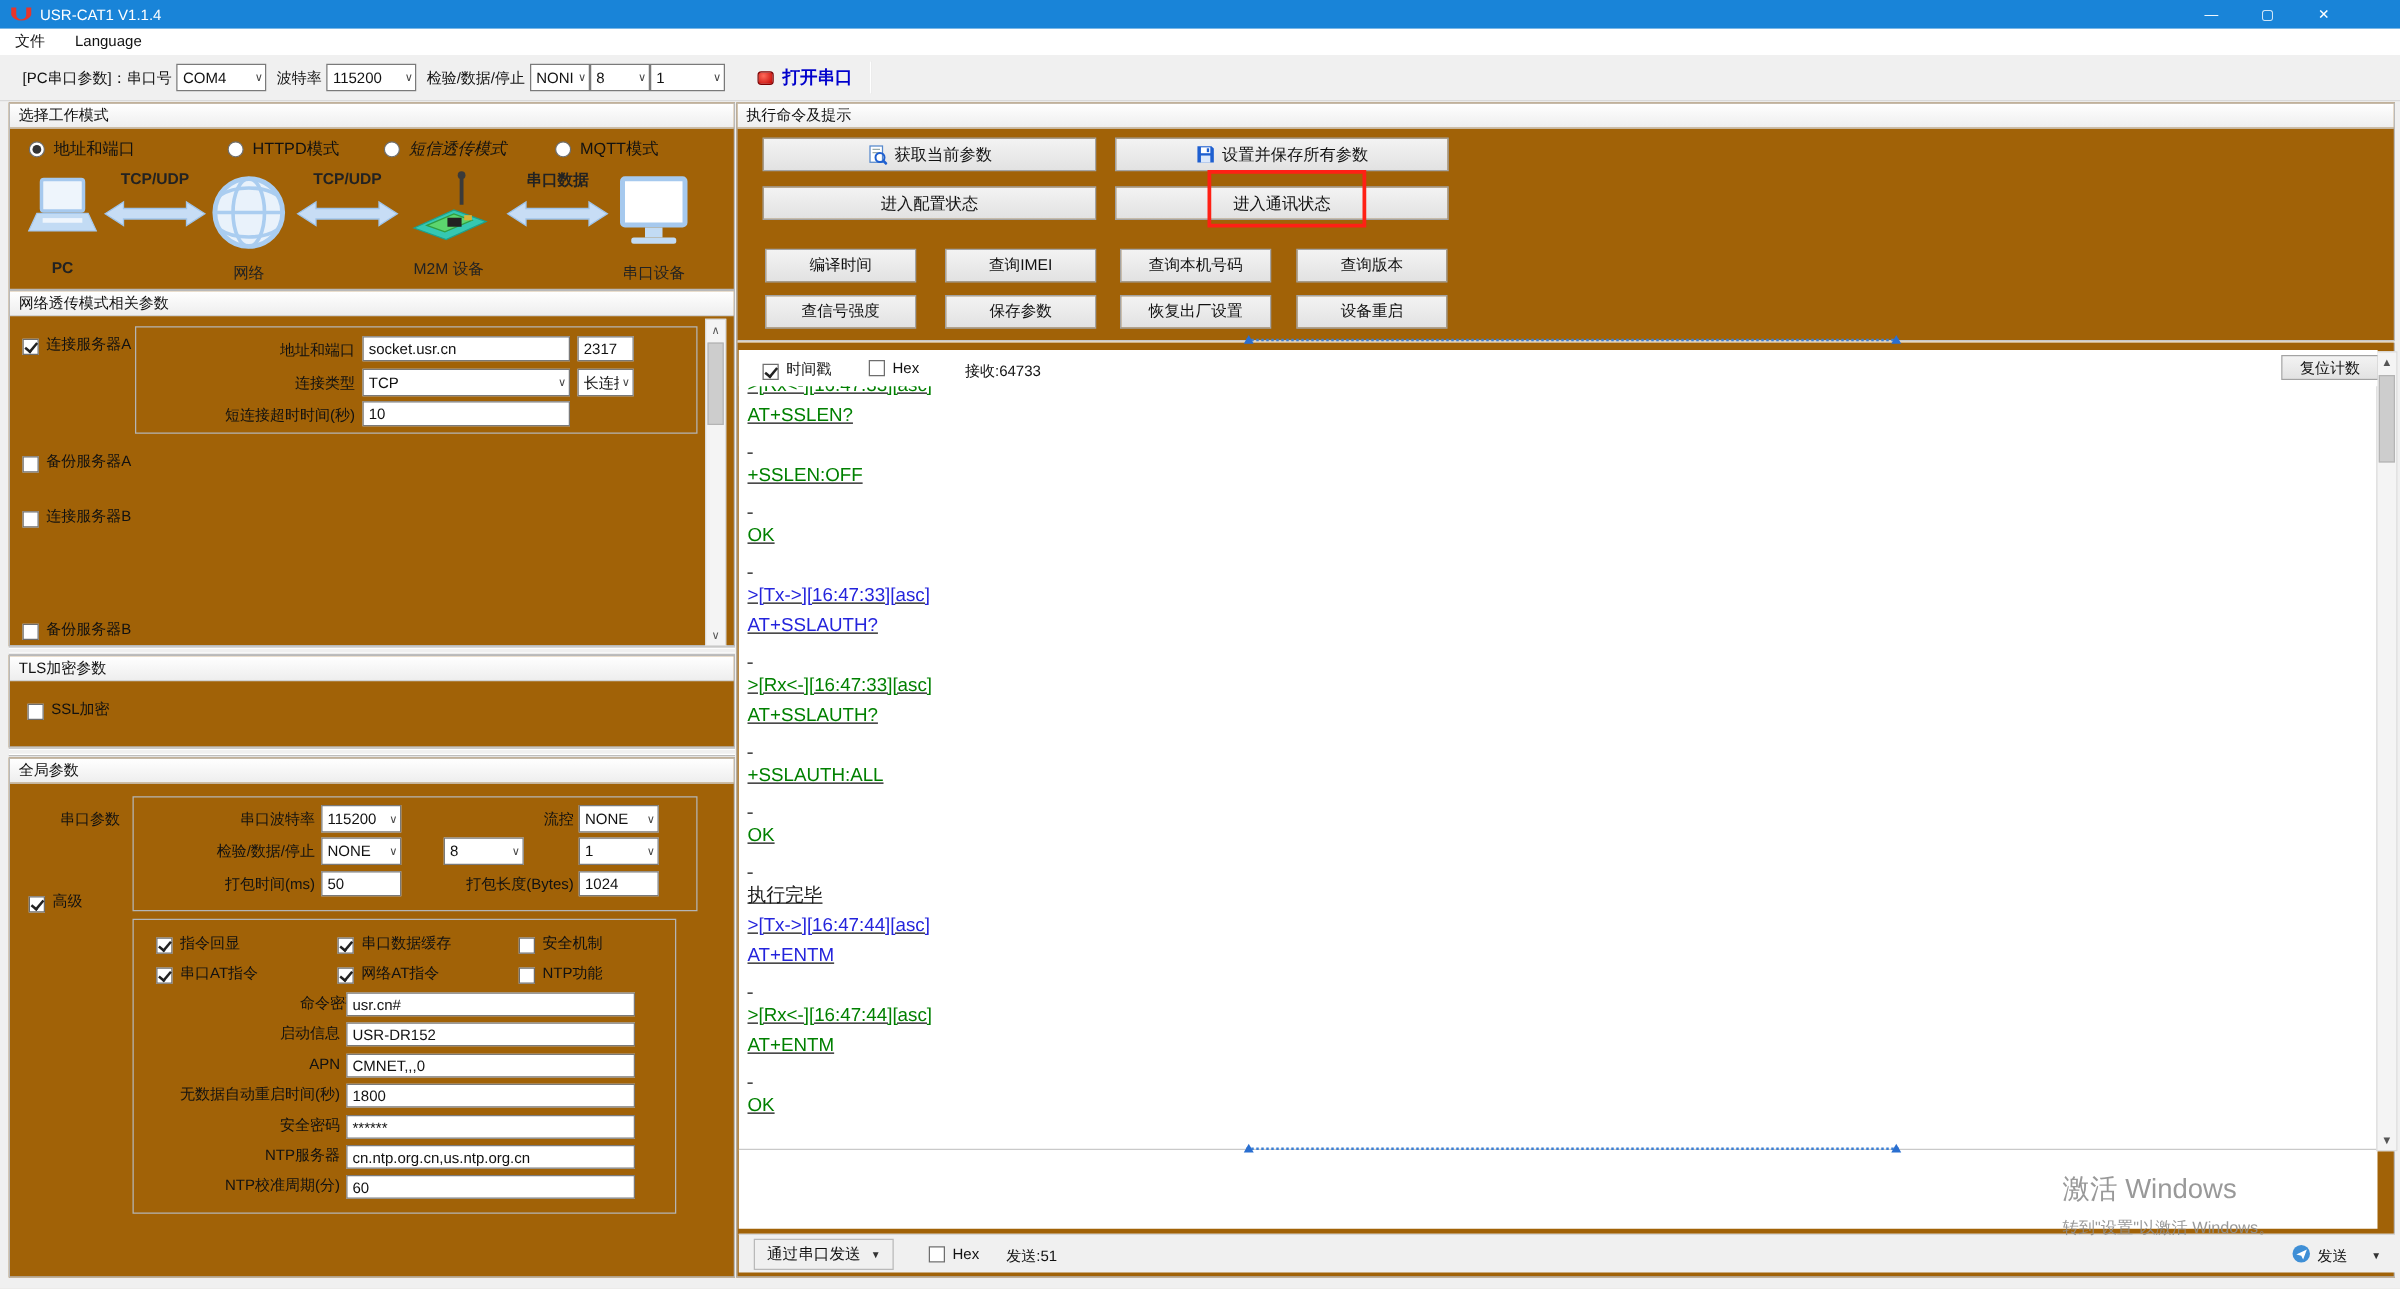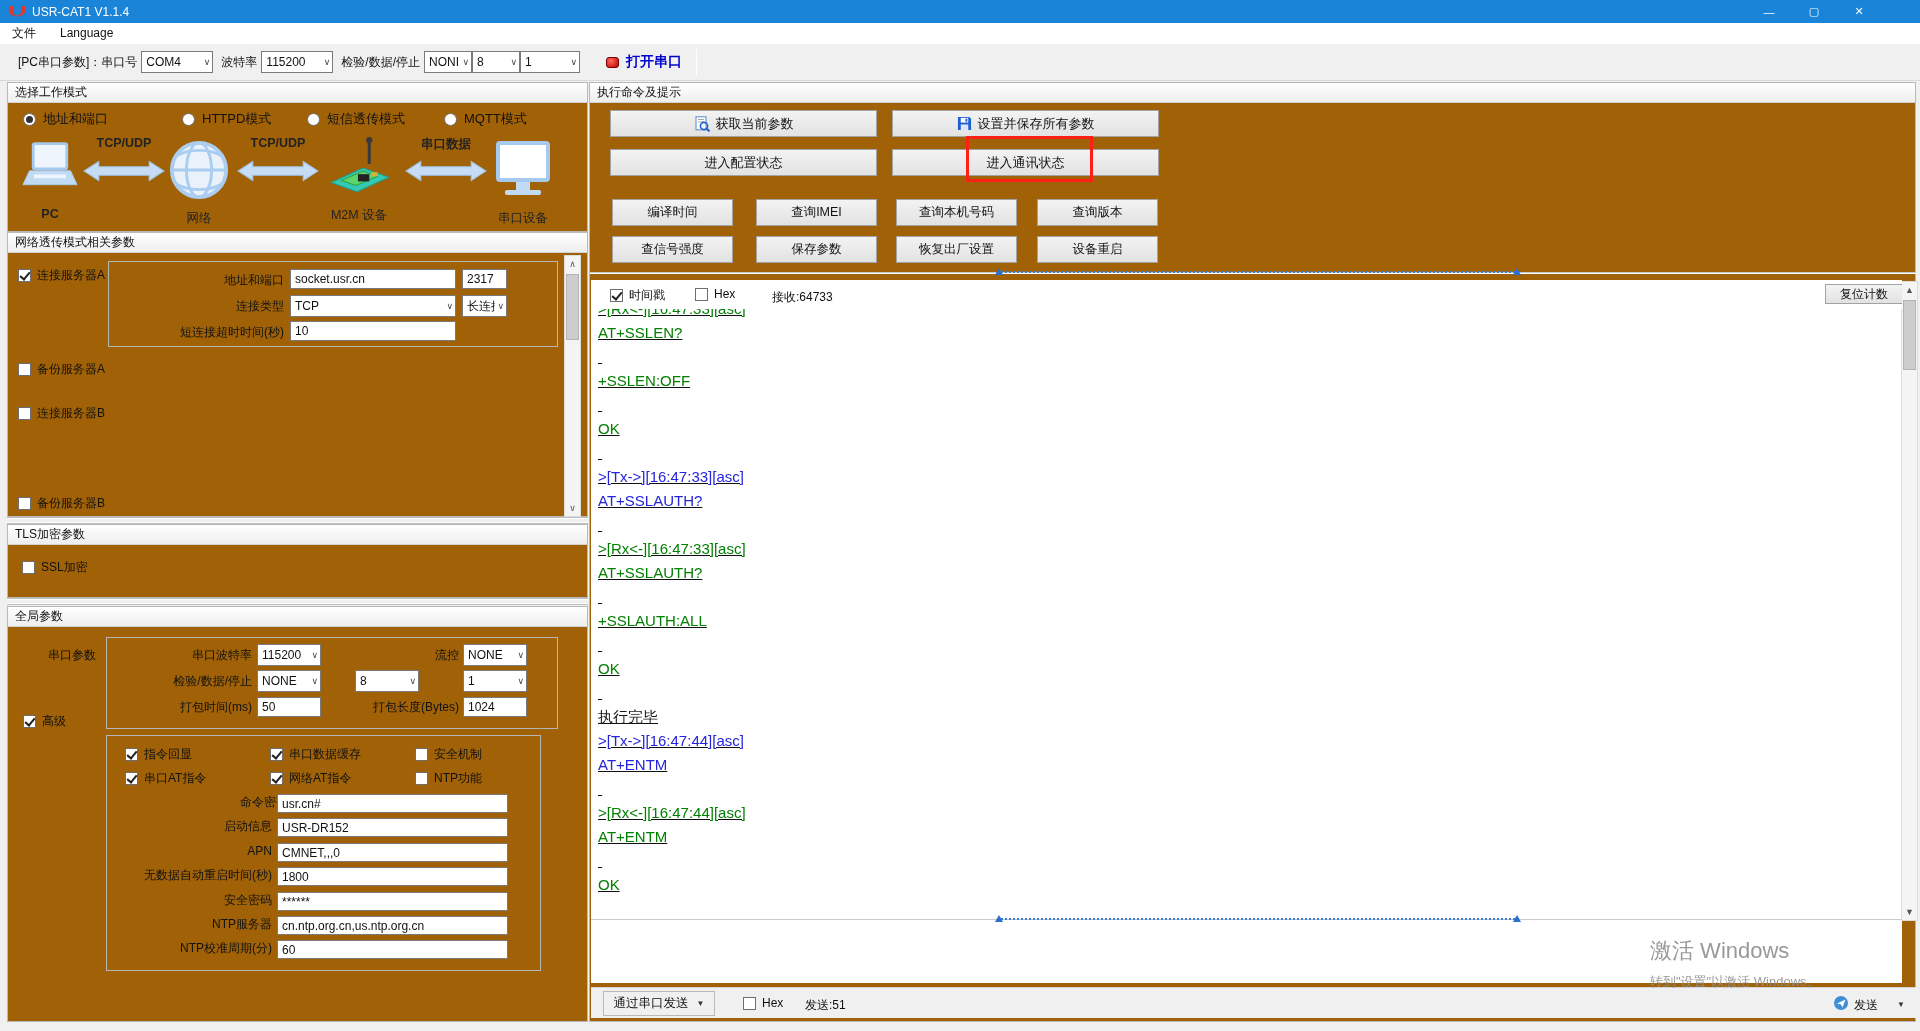--- a/index.html
+++ b/index.html
@@ -40,21 +40,21 @@
   .hdr { position:absolute; left:0; top:0; right:0; height:20px; background:linear-gradient(#ffffff,#eeeeee);
     border-bottom:1px solid #d2d2d2; line-height:19px; padding-left:7px; font-size:12px; }
   .splitter { position:absolute; height:7px; background:#f0f0f0; border-top:1px solid #bdbdbd; border-bottom:1px solid #bdbdbd;
     box-shadow:inset 0 1px 0 #fff, inset 0 -1px 0 #fff; }
   .gbox { position:absolute; border:1px solid #b5b5b5; }
   .flabel { position:absolute; text-align:right; line-height:22px; font-size:12px; white-space:nowrap; }
 
   .cb { width:13px; height:13px; background:#fff; border:1px solid #6e6e6e; display:inline-block; position:relative; flex:0 0 auto; }
   .cb.checked::after { content:""; position:absolute; left:3px; top:0px; width:4px; height:8px;
     border:solid #222; border-width:0 2px 2px 0; transform:rotate(40deg); }
-  .cbrow { position:absolute; display:flex; align-items:center; gap:6px; white-space:nowrap; }
+  .cbrow { position:absolute; display:flex; align-items:flex-end; gap:6px; white-space:nowrap; }
   .radio { width:13px; height:13px; background:#fff; border:1px solid #6e6e6e; border-radius:50%; display:inline-block; position:relative; }
   .radio.sel::after { content:""; position:absolute; left:2px; top:2px; width:7px; height:7px; border-radius:50%; background:#333; }
   .mode-opt { position:absolute; top:27px; display:flex; align-items:center; gap:7px; }
   .mode-lbl { font-size:13px; }
 
   .diag { position:absolute; }
   .diag-lbl { position:absolute; text-align:center; font-size:12.5px; color:#222; }
   .link-lbl { position:absolute; text-align:center; font-weight:bold; font-size:12.5px; color:#222; }
 
   
@@ -146,21 +146,21 @@
     <div class="hdr">选择工作模式</div>
     <div id="mode-row">
         <div class="mode-opt" style="left: 15px;">
           <span class="radio sel"></span>
           <span class="mode-lbl">地址和端口</span>
         </div>
         <div class="mode-opt" style="left: 174px;">
           <span class="radio"></span>
           <span class="mode-lbl">HTTPD模式</span>
         </div>
-        <div class="mode-opt" style="left: 299px;">
+        <div class="mode-opt" style="left: 299px; font-style: italic;">
           <span class="radio"></span>
           <span class="mode-lbl">短信透传模式</span>
         </div>
         <div class="mode-opt" style="left: 436px;">
           <span class="radio"></span>
           <span class="mode-lbl">MQTT模式</span>
         </div>
       </div>
 
     <span class="diag" style="left:14px;top:58px">

